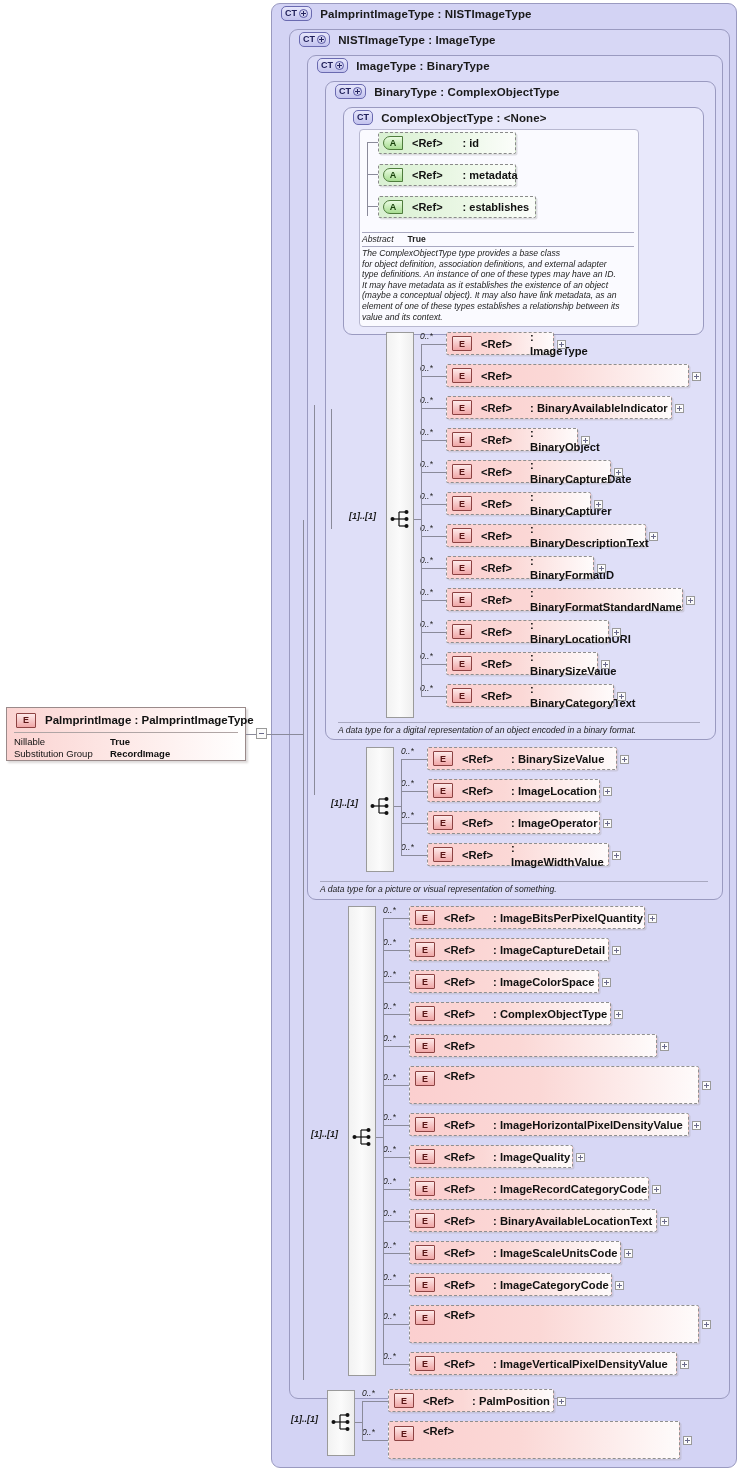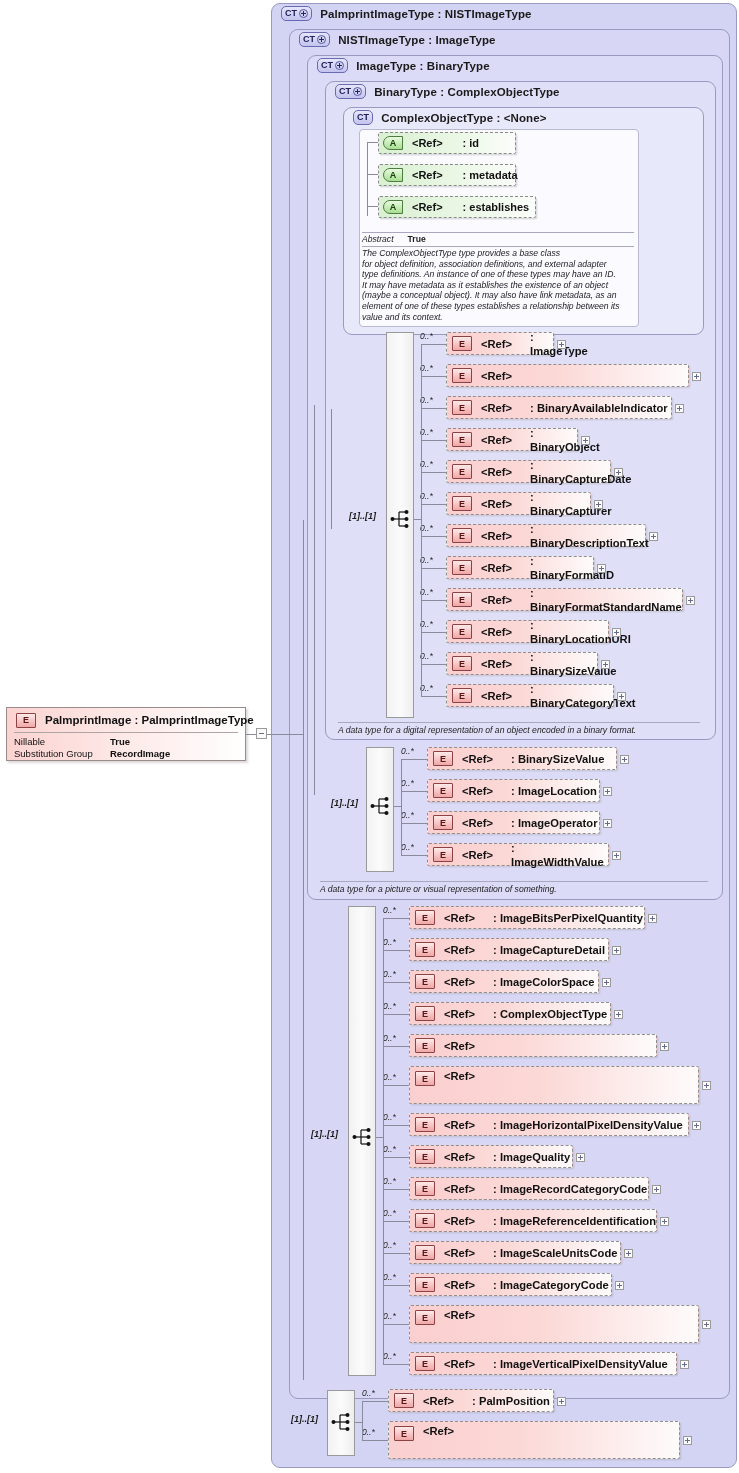--- a/index.html
+++ b/index.html
@@ -631,21 +631,21 @@
       <span class="badge-e">E</span>
       <span class="el-ref">&lt;Ref&gt;</span>
       <span class="el-name">: ImageRecordCategoryCode</span>
     </div>
     <div class="plusbox" style="left: 652px; top: 1185px;"></div>
     <div class="hline" style="left: 383px; top: 1221px; width: 26px;"></div>
     <div class="occ-label" style="left: 383px; top: 1207.5px;">0..*</div>
     <div class="el-row" style="left: 409px; top: 1209px; width: 248px; height: 23px;">
       <span class="badge-e">E</span>
       <span class="el-ref">&lt;Ref&gt;</span>
-      <span class="el-name">: ImageReferenceIdentification</span>
+      <span class="el-name">: BinaryAvailableLocationText</span>
     </div>
     <div class="plusbox" style="left: 660px; top: 1217px;"></div>
     <div class="hline" style="left: 383px; top: 1253px; width: 26px;"></div>
     <div class="occ-label" style="left: 383px; top: 1239.5px;">0..*</div>
     <div class="el-row" style="left: 409px; top: 1241px; width: 212px; height: 23px;">
       <span class="badge-e">E</span>
       <span class="el-ref">&lt;Ref&gt;</span>
       <span class="el-name">: ImageScaleUnitsCode</span>
     </div>
     <div class="plusbox" style="left: 624px; top: 1249px;"></div>

